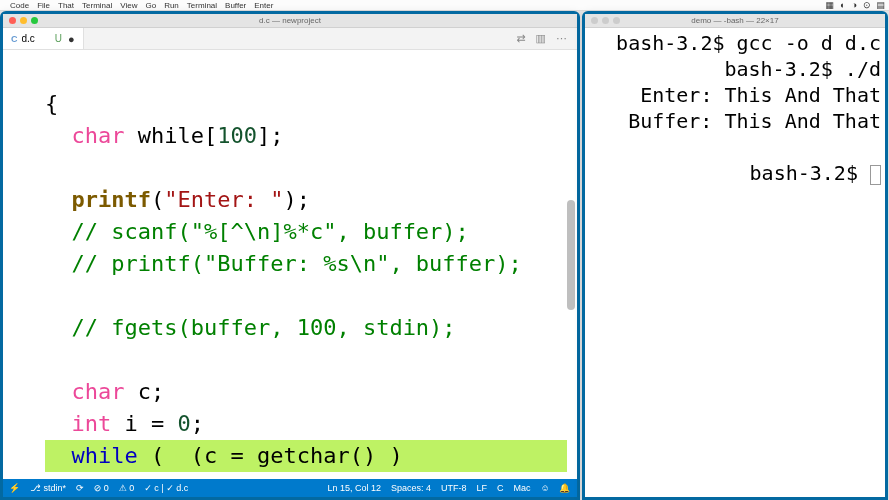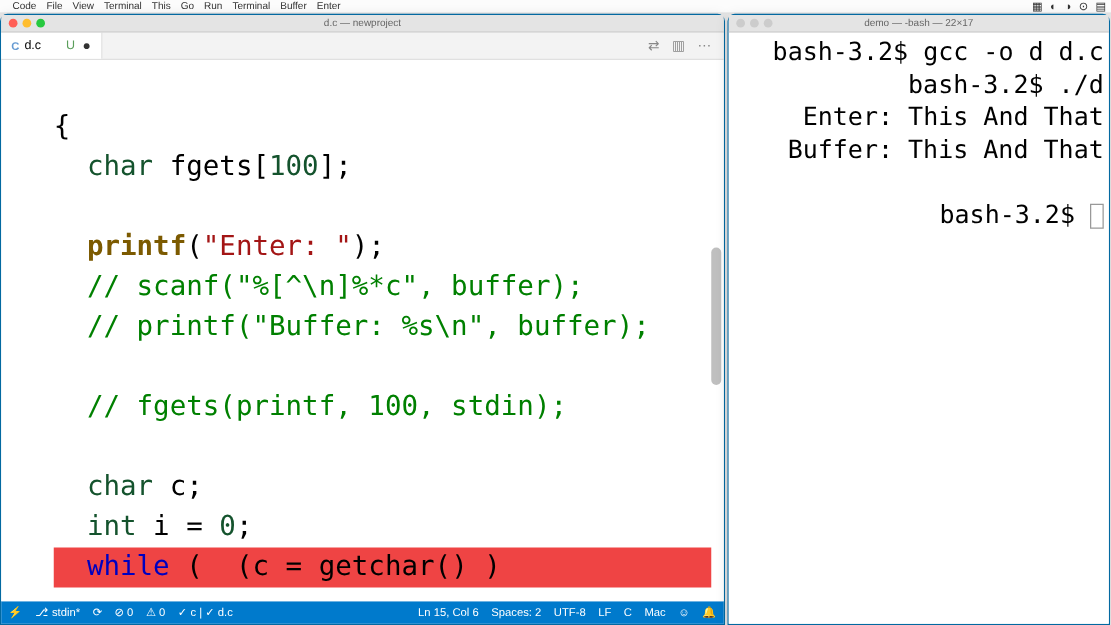--- a/index.html
+++ b/index.html
@@ -8,38 +8,38 @@
   background: #f0f0f0;
   width: 889px;
   height: 500px;
   overflow: hidden;
   position: relative;
 }
 .menubar {
   height: 11px;
   background: #fcfcfc;
   display: flex;
-  align-items: flex-start;
+  align-items: center;
   font-size: 8px;
   color: #333;
   padding: 0 4px;
   border-bottom: 1px solid #ddd;
 }
 .menubar .apple { margin-right: 6px; font-size: 9px; }
 .menubar .mitem { margin-right: 8px; cursor: default; }
 .menubar .right { margin-left: auto; display: flex; gap: 6px; font-size: 9px; }
 .desktop {
   position: relative;
   height: 489px;
   background: #e8e8e8;
 }
 .window {
   position: absolute;
   background: #fff;
-  border: 1px solid #0369a1;
+  border: 3px solid #0369a1;
   border-radius: 6px 6px 0 0;
   box-shadow: 0 2px 10px rgba(0,0,0,0.1);
 }
 .vscode {
   left: 0; top: 0;
   width: 580px;
   height: 489px;
   display: flex;
   flex-direction: column;
 }
@@ -99,22 +99,22 @@
   width: 8px;
   height: 110px;
   background: rgba(0,0,0,0.25);
   border-radius: 4px;
 }
 .tok-kw { color: #0000c0; }
 .tok-fn { color: #7c5a00; font-weight: bold; }
 .tok-str { color: #a31515; }
 .tok-num { color: #14532d; }
 .tok-cm { color: #008000; }
-.tok-ty { color: #14532d; }
-.currentline { background: #ef4444; display: inline-block; width: 100%; }
+.tok-ty { color: #ec4899; }
+.currentline { background: #bef264; display: inline-block; width: 100%; }
 .statusbar {
   height: 18px;
   background: #007acc;
   color: #fff;
   display: flex;
   align-items: center;
   font-size: 9px;
   padding: 0 6px;
   gap: 10px;
 }
@@ -150,23 +150,23 @@
   vertical-align: text-bottom;
 }
 </style>
 </head>
 <body>
 
 <div class="menubar">
   <span class="apple"></span>
   <span class="mitem">Code</span>
   <span class="mitem">File</span>
+  <span class="mitem">That</span>
+  <span class="mitem">Terminal</span>
   <span class="mitem">View</span>
-  <span class="mitem">Terminal</span>
-  <span class="mitem">This</span>
   <span class="mitem">Go</span>
   <span class="mitem">Run</span>
   <span class="mitem">Terminal</span>
   <span class="mitem">Buffer</span>
   <span class="mitem">Enter</span>
   <span class="right">
     <span>▦</span>
     <span>◐</span>
     <span>◑</span>
     <span>⊙</span>
@@ -195,45 +195,45 @@
       </div>
       <div class="spacer"></div>
       <div class="actions">
         <span>⇄</span>
         <span>▥</span>
         <span>⋯</span>
       </div>
     </div>
     <div class="editor">
 <span>{</span>
-  <span class="tok-ty">char</span><span> fgets[</span><span class="tok-num">100</span><span>];</span>
+  <span class="tok-ty">char</span><span> while[</span><span class="tok-num">100</span><span>];</span>
 
   <span class="tok-fn">printf</span><span>(</span><span class="tok-str">"Enter: "</span><span>);</span>
   <span class="tok-cm">// scanf("%[^\n]%*c", buffer);</span>
   <span class="tok-cm">// printf("Buffer: %s\n", buffer);</span>
 
-  <span class="tok-cm">// fgets(printf, 100, stdin);</span>
+  <span class="tok-cm">// fgets(buffer, 100, stdin);</span>
 
   <span class="tok-ty">char</span><span> c;</span>
   <span class="tok-ty">int</span><span> i = </span><span class="tok-num">0</span><span>;</span>
 <span class="currentline">  <span class="tok-kw">while</span><span> (  (c = getchar() )</span></span>
 
   
       <div class="scrollthumb"></div>
     </div>
     <div class="statusbar">
       <span class="item">⚡</span>
       <span class="item">⎇ <span>stdin*</span></span>
       <span class="item">⟳</span>
       <span class="item">⊘ 0</span>
       <span class="item">⚠ 0</span>
       <span class="item">✓ c | ✓ d.c</span>
       <span class="sp"></span>
-      <span class="item">Ln 15, Col 6</span>
-      <span class="item">Spaces: 2</span>
+      <span class="item">Ln 15, Col 12</span>
+      <span class="item">Spaces: 4</span>
       <span class="item">UTF-8</span>
       <span class="item">LF</span>
       <span class="item">C</span>
       <span class="item">Mac</span>
       <span class="item">☺</span>
       <span class="item">🔔</span>
     </div>
   </div>
 
   <div class="window terminal">

